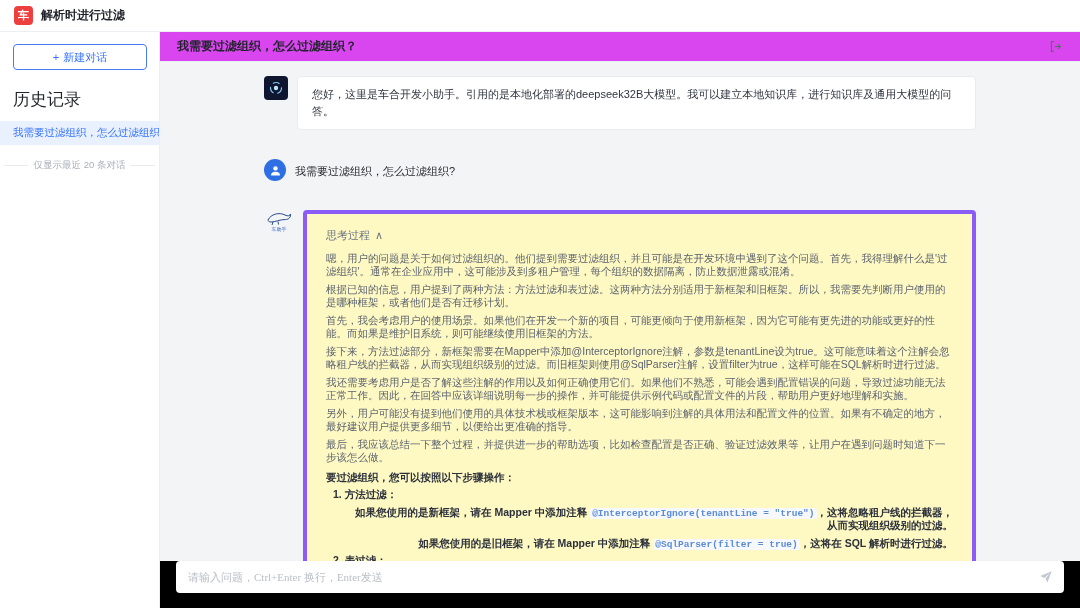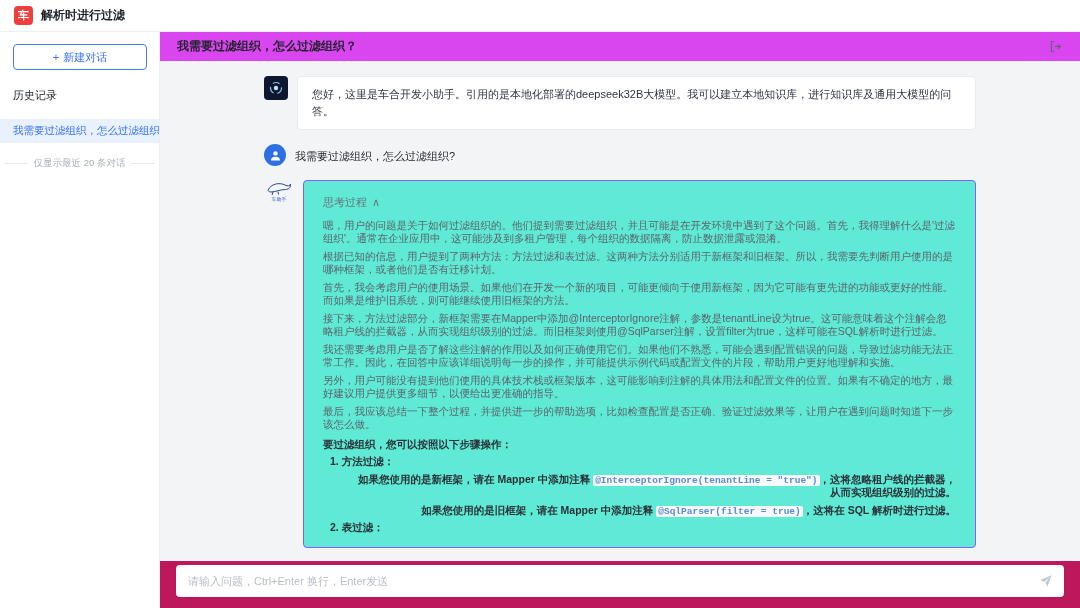--- a/index.html
+++ b/index.html
@@ -11,53 +11,53 @@
   .header { height:32px; background:#fff; border-bottom:1px solid #ebeef2; display:flex; align-items:center; padding:0 14px; flex:none; }
   .logo { width:19px; height:19px; border-radius:4px; background:#ee3f3f; color:#fff; font-size:11px; font-weight:bold; display:flex; align-items:center; justify-content:center; margin-right:8px; }
   .app-title { font-size:12px; font-weight:bold; color:#1f2329; }
 
   
   .body-row { flex:1; display:flex; min-height:0; }
 
   
   .sidebar { width:160px; background:#fff; border-right:1px solid #ebeef2; flex:none; padding-top:12px; }
   .new-chat { display:flex; align-items:center; justify-content:center; gap:4px; width:134px; height:26px; margin:0 13px 14px 13px; background:#fff; border:1px solid #4a7af0; border-radius:4px; color:#3370ff; font-size:11px; cursor:pointer; }
-  .history-label { font-size:11px; color:#1f2329; padding:4px 13px 16px 13px; }
+  .history-label { font-size:17px; color:#1f2329; padding:4px 13px 10px 13px; }
   .history-item { height:24px; display:flex; align-items:center; padding:0 13px; font-size:10.5px; color:#3370ff; background:#e9f1ff; cursor:pointer; white-space:nowrap; overflow:hidden; }
   .history-note { margin-top:14px; display:flex; align-items:center; justify-content:flex-end; gap:6px; font-size:9.5px; color:#a8aeb8; padding:0 4px; }
   .history-note::before,.history-note::after { content:""; flex:1; border-top:1px solid #e8eaee; }
 
   
   .main { flex:1; display:flex; flex-direction:column; min-width:0; background:#f3f4f6; }
   .chat-titlebar { height:30px; background:#d946ef; border-bottom:1px solid #ebeef2; display:flex; align-items:center; justify-content:space-between; padding:0 17px; flex:none; }
   .chat-title { font-size:12px; font-weight:bold; color:#1f2329; }
   .export-btn { width:16px; height:16px; color:#5f6672; cursor:pointer; display:flex; align-items:center; justify-content:center; }
 
   
   .messages { flex:1; min-height:0; overflow:hidden; padding-top:14px; }
-  .msg-col { width:712px; margin:0 auto; display:flex; flex-direction:column; gap:14px; }
+  .msg-col { width:712px; margin:0 auto; display:flex; flex-direction:column; gap:29px; }
   .msg { display:flex; align-items:flex-start; gap:9px; }
   .avatar-sq { width:24px; height:24px; border-radius:4px; background:#0e1630; flex:none; display:flex; align-items:center; justify-content:center; }
   .avatar-circle { width:22px; height:22px; border-radius:50%; background:#2f6fe4; flex:none; display:flex; align-items:center; justify-content:center; }
   .avatar-whale { width:30px; flex:none; display:flex; flex-direction:column; align-items:center; }
   .avatar-whale .whale-label { font-size:5px; color:#3a66c9; letter-spacing:0; line-height:5px; }
   .card { background:#fff; border:1px solid #e9ebf0; border-radius:4px; padding:9px 14px; font-size:11px; color:#303540; line-height:1.55; flex:1; }
   .user-text { font-size:11px; color:#1f2329; padding-top:5px; }
 
-  .big-card { background:#5eead4; border:1px solid #8b5cf6; border-radius:4px; padding:11px 19px 8px 19px; flex:1; }
+  .big-card { background:#fef9c3; border:4px solid #8b5cf6; border-radius:4px; padding:11px 19px 8px 19px; flex:1; }
   .think-toggle { font-size:11px; color:#6b7280; cursor:pointer; margin-bottom:9px; display:inline-flex; align-items:center; gap:5px; }
   .think p { font-size:10.5px; color:#5c6370; line-height:1.24; margin-bottom:5px; }
   .answer { margin-top:7px; }
   .answer .line { font-size:10.5px; color:#2b303b; line-height:1.25; margin-bottom:4px;font-weight:bold; }
   .answer .step-title { font-weight:bold; margin-left:7px; }
   .answer .sub { margin-left:25px;text-align:right; }
   .code { font-family:"Liberation Mono","DejaVu Sans Mono",monospace; font-size:9.5px; color:#5b8cd6; background:#f6f8fb; border-radius:2px; padding:0 2px; }
 
   
-  .input-bar { flex:none; height:47px; background:#be185d; display:flex; align-items:center; padding:0 16px 8px 16px; }
+  .input-bar { flex:none; height:47px; background:#000000; display:flex; align-items:flex-start; padding:0 16px 8px 16px;font-family:Liberation Serif, serif; }
   .input-box { position:relative; flex:1; height:32px; background:#fff; border-radius:4px; box-shadow:0 1px 3px rgba(30,40,60,.08); display:flex; align-items:center; }
   .input-box input { flex:1; height:100%; border:none; outline:none; background:transparent; font-size:11px; color:#1f2329; padding:0 36px 0 12px; font-family:inherit; }
   .input-box input::placeholder { color:#b9bec7; }
   .send-btn { position:absolute; right:10px; top:8px; width:16px; height:16px; color:#c3c8d0; cursor:pointer; display:flex; align-items:center; justify-content:center; }
 </style>
 </head>
 <body>
 
 <div class="app">
 

